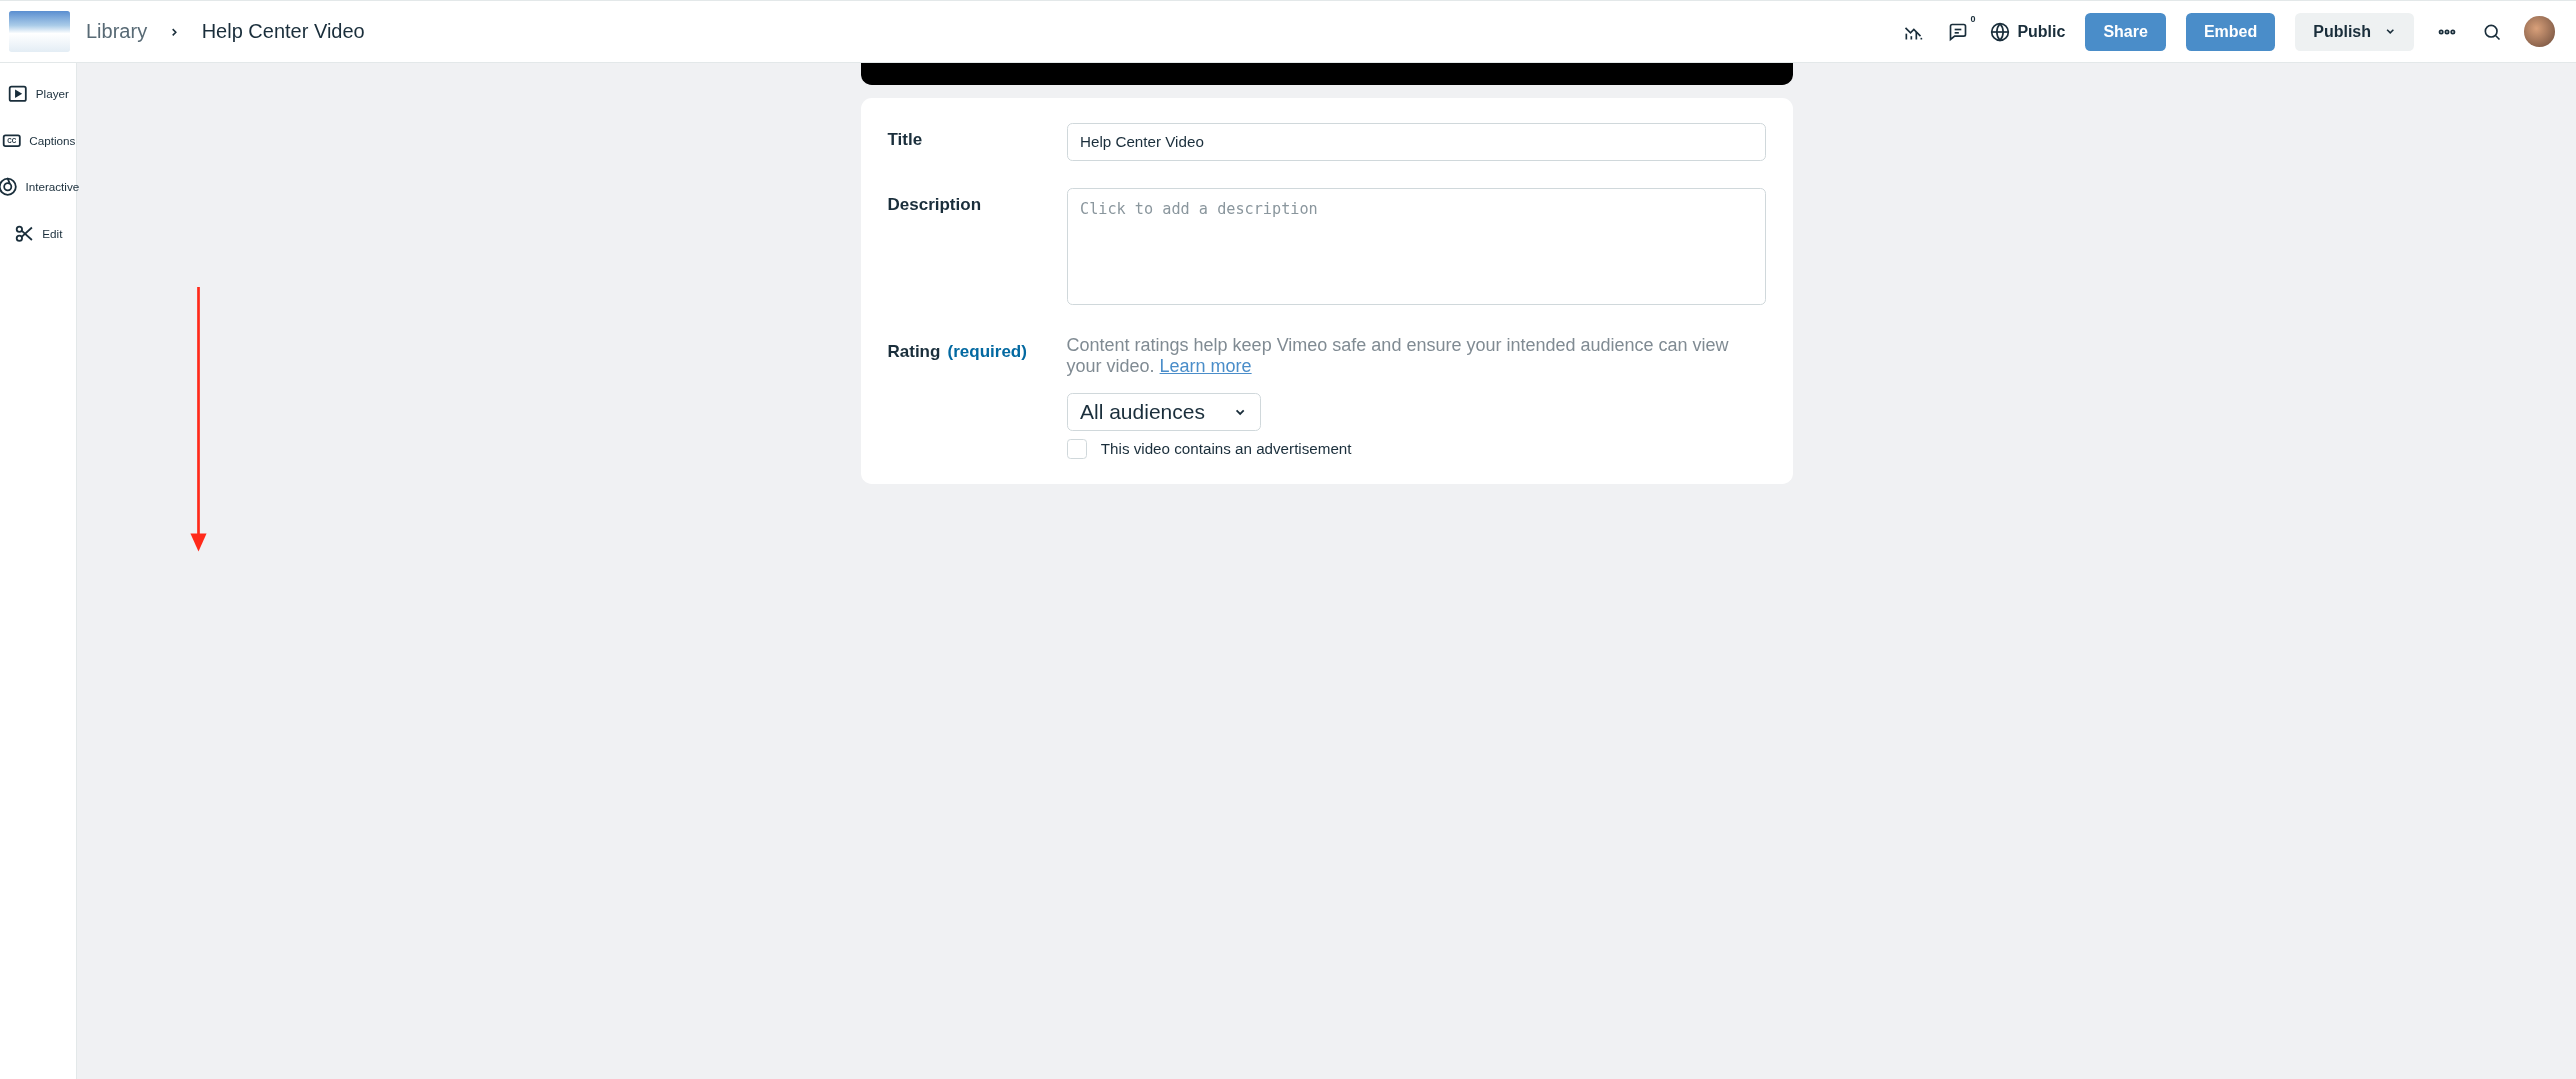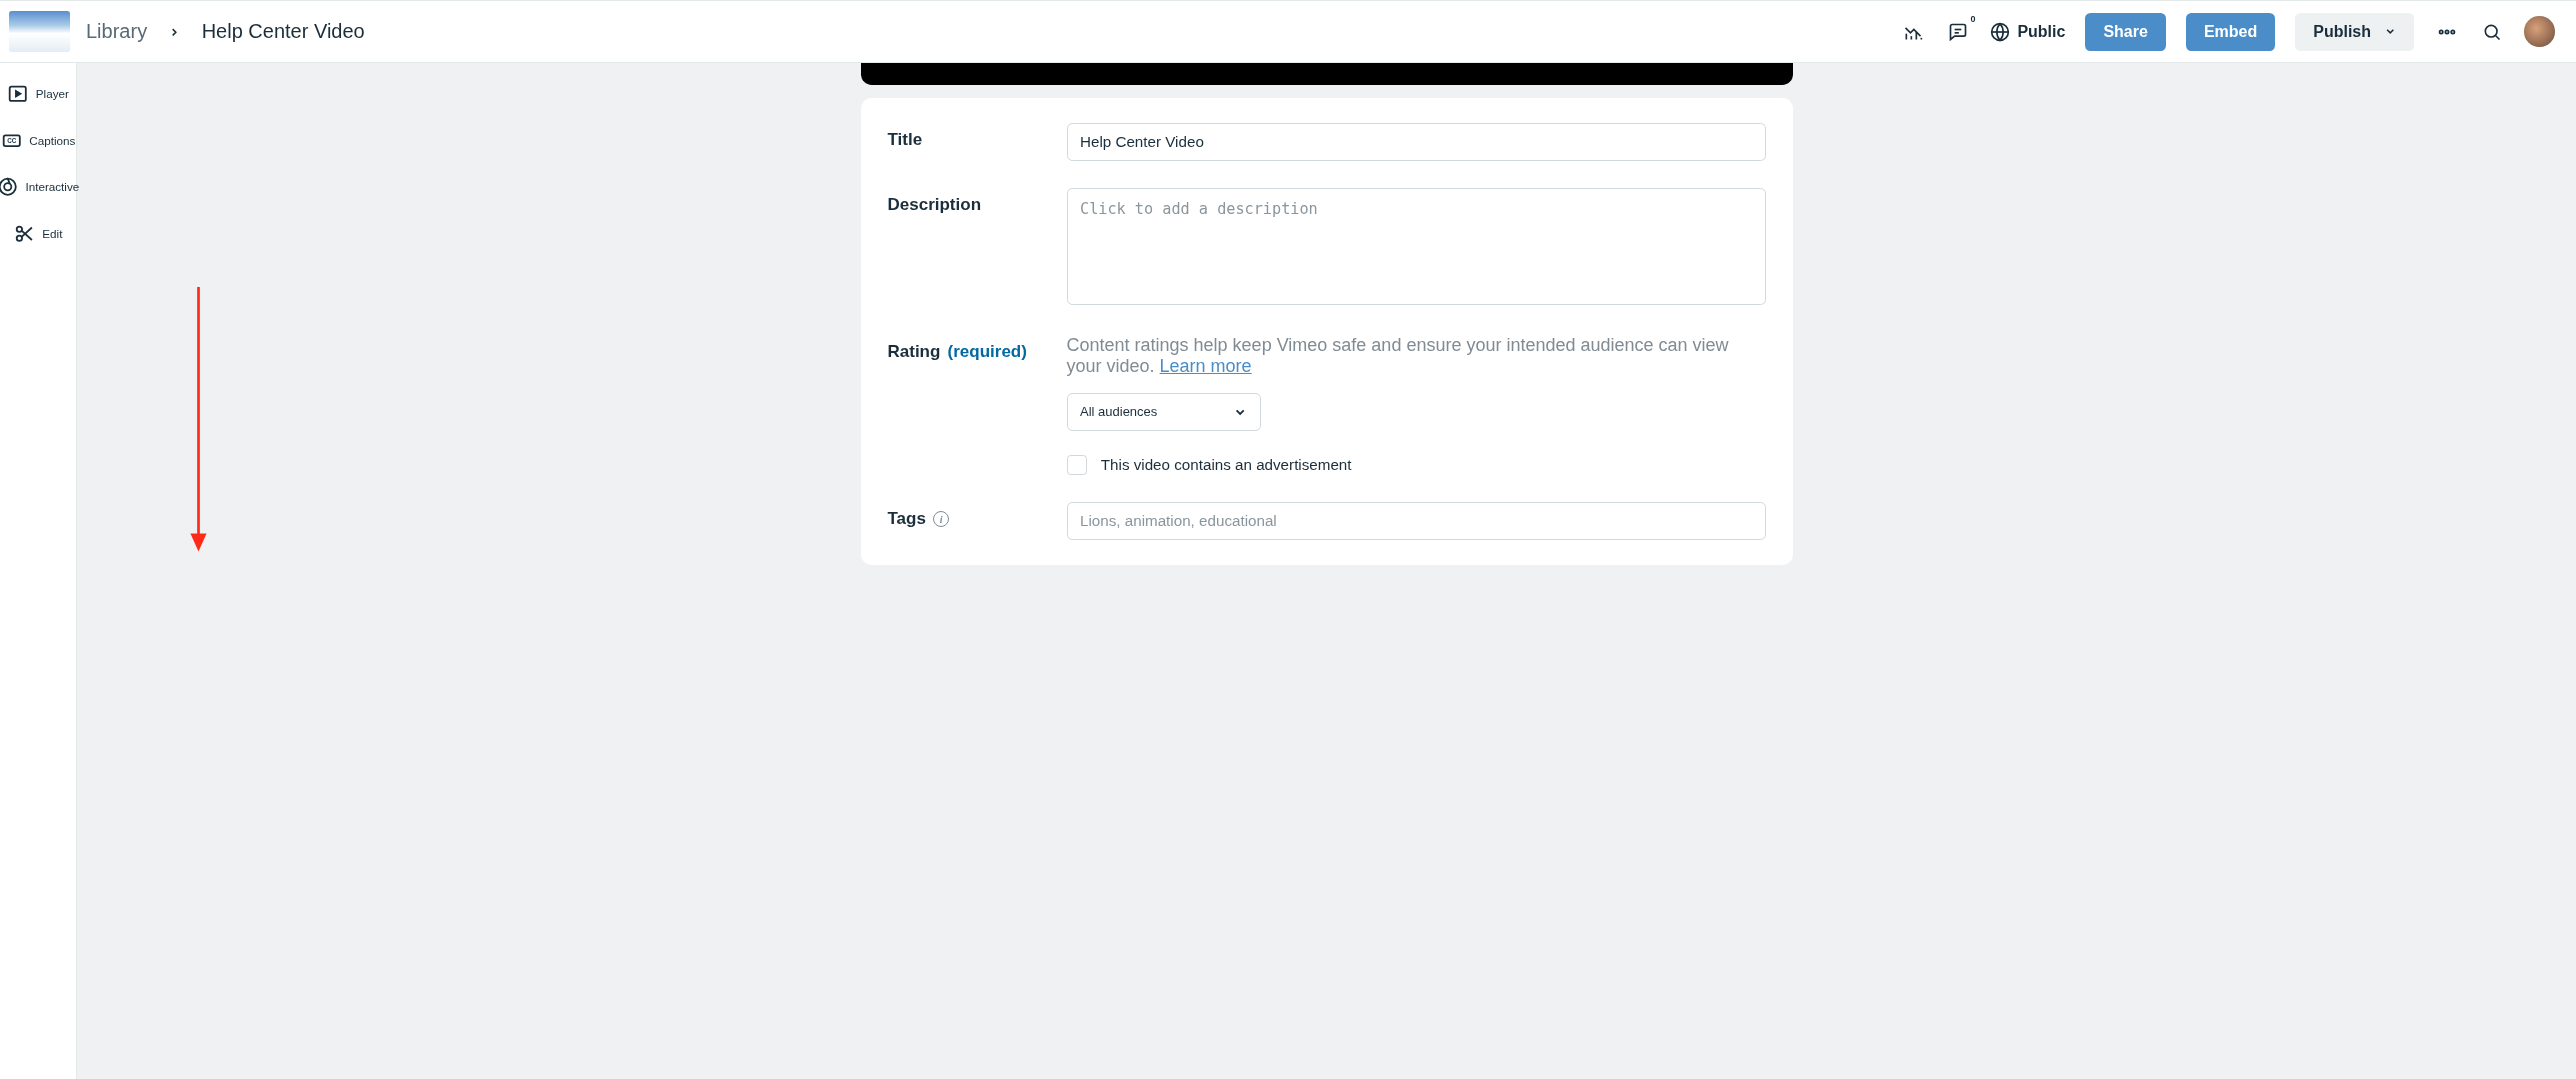--- a/index.html
+++ b/index.html
@@ -38,21 +38,21 @@
   .text-input { width: 100%; height: 38px; border: 0.9px solid #d0d8db; border-radius: 5.4px; padding: 0 12.5px; font-size: 15.2px; color: #1a2e3b; }
   .text-input::placeholder { color: #8a969d; }
   .textarea { width: 100%; height: 117px; border: 0.9px solid #d0d8db; border-radius: 5.4px; padding: 10.8px 12.5px; font-size: 15.2px; color: #1a2e3b; resize: none; }
   .textarea::placeholder { color: #8a969d; }
   .thumbs { display: flex; gap: 12.5px; }
   .thumb-add { width: 106px; height: 77px; background: #eef1f2; border-radius: 7.2px; display: flex; align-items: center; justify-content: center; cursor: pointer; }
   .thumb-add svg { width: 18px; height: 18px; stroke: #1a2e3b; stroke-width: 2; }
   .thumb-sel { width: 106px; height: 77px; background: #000; border: 2.7px solid #3ea8f4; border-radius: 7.2px; display: flex; align-items: center; justify-content: center; text-align: center; color: #fff; font-size: 6.3px; line-height: 1.3; padding: 0 10.8px; }
   .help-text { font-size: 18px; color: #808b93; margin-bottom: 16px; }
   .help-text a { color: #4a8dc9; text-decoration: underline; }
-  .select { display: inline-flex; align-items: center; justify-content: space-between; width: 194px; height: 38px; border: 0.9px solid #d0d8db; border-radius: 5.4px; padding: 0 12.5px; font-size: 13px; cursor: pointer; margin-bottom: 24px; gap: 22px; }
+  .select { display: inline-flex; align-items: center; justify-content: space-between; width: 194px; height: 38px; border: 0.9px solid #d0d8db; border-radius: 5.4px; padding: 0 12.5px; font-size: 21px; cursor: pointer; margin-bottom: 8px; gap: 22px; }
   .chk-row { display: flex; align-items: center; gap: 14.3px; font-size: 15.2px; }
   .chk { width: 20px; height: 20px; border: 0.9px solid #d0d8db; border-radius: 3.6px; cursor: pointer; }
   .info-icon { width: 16px; height: 16px; border: 1.8px solid #808b93; border-radius: 50%; display: inline-flex; align-items: center; justify-content: center; font-size: 10px; color: #808b93; font-style: italic; font-weight: 700; font-family: Georgia, serif; }
 </style>
 </head>
 <body>
 
 <div class="header">
   <div class="header-left">
     <div class="thumb-small"></div>
@@ -192,27 +192,18 @@
                   <polyline points="6 9 12 15 18 9"></polyline>
                 </svg>
             </div>
             <div class="chk-row">
               <div class="chk"></div>
               <span>This video contains an advertisement</span>
             </div>
           </div>
         </div>
 
-        <div class="row">
-          <div class="label-col">
-            <span>Tags</span>
-            <span class="info-icon">i</span>
-          </div>
-          <div class="field-col">
-            <input class="text-input" placeholder="Lions, animation, educational" style="">
-          </div>
-        </div>
 
       </div>
     </div>
   </div>
 </div>
 
 
 </body></html>

